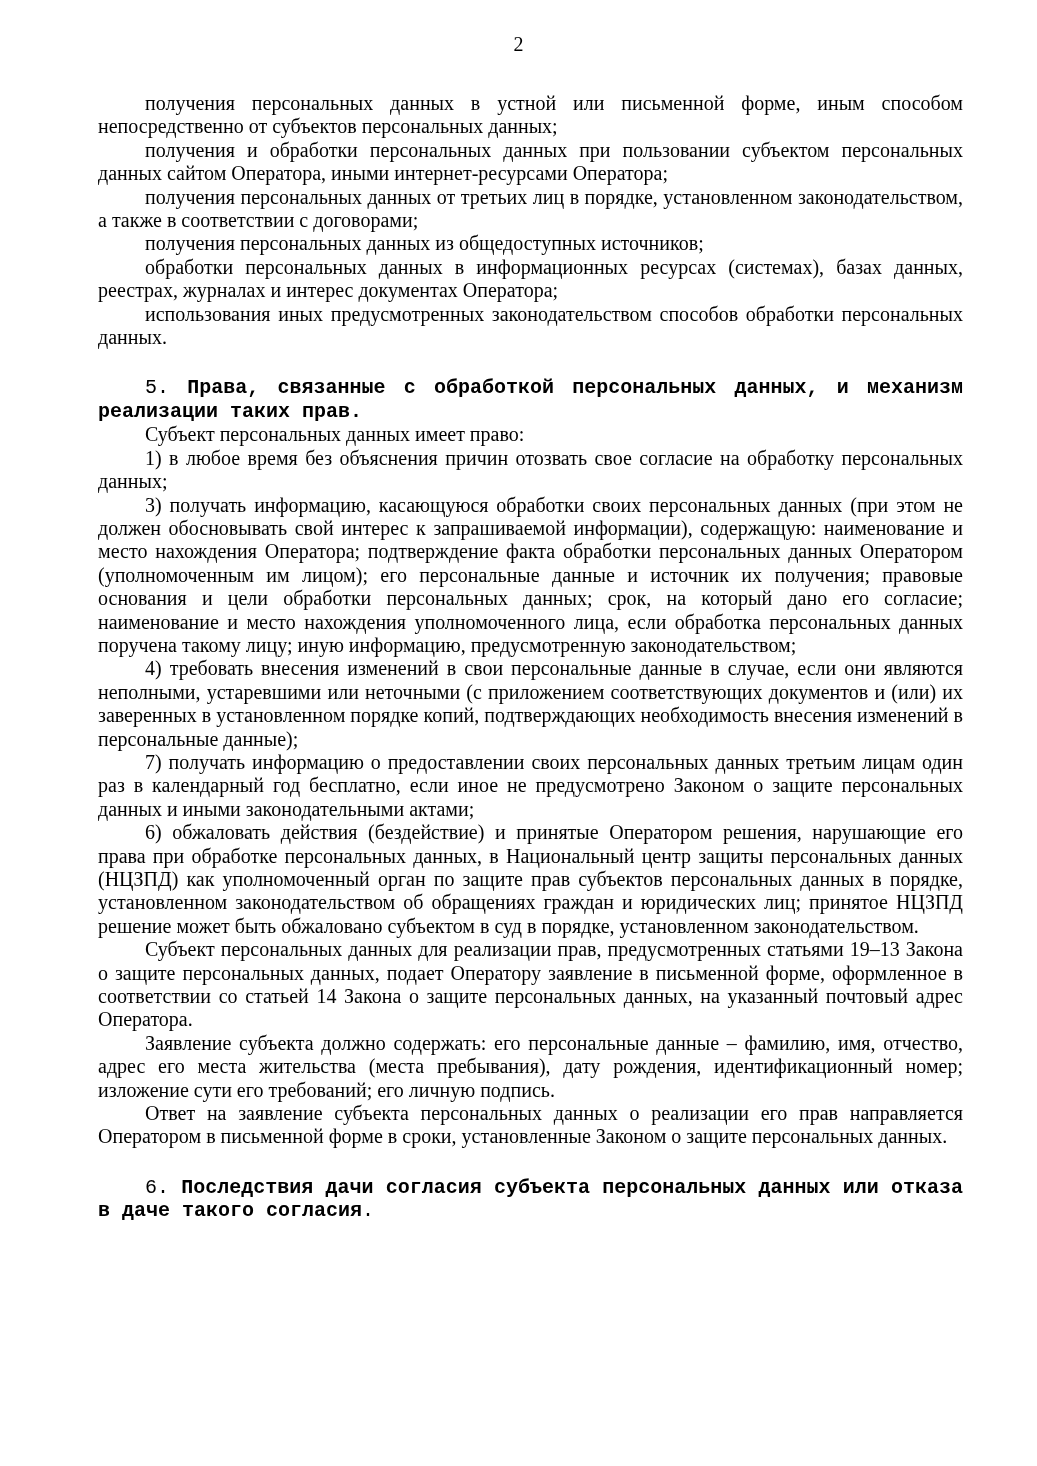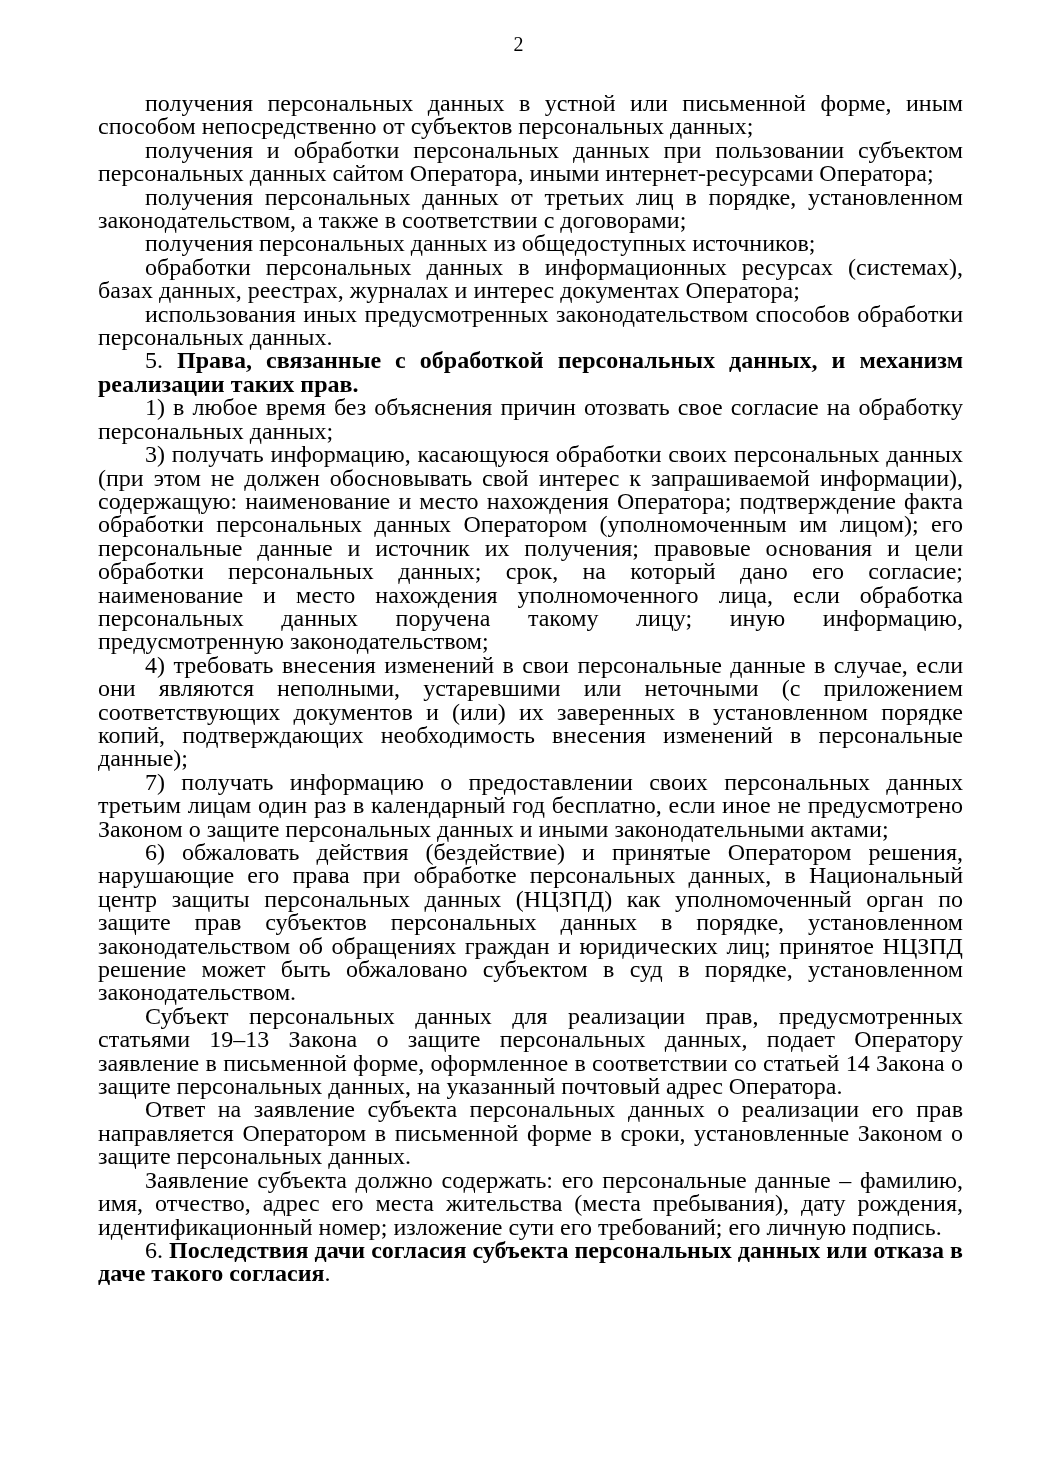--- a/index.html
+++ b/index.html
@@ -14,53 +14,56 @@
     box-sizing: border-box;
   }
   .page-number {
     padding-top: 32px;
     text-align: center;
     font-size: 20px;
     line-height: 24px;
   }
   .content {
     margin: 36px 74px 0 98px;
-    font-size: 24px;
+    font-size: 20px;
     line-height: 23.4px;
     text-align: justify;
   }
   .content p {
     margin: 0;
     padding: 0;
     text-indent: 47px;
   }
   .content p.heading {
+    margin-top: 27px;
     font-weight: bold;
+    font-family: Liberation Mono, monospace;
   }
   .content p.heading .num,
   .content p.heading .tail {
     font-weight: normal;
   }
 </style>
 </head>
 <body>
 
 <div class="page">
   <div class="page-number">2</div>
   <div class="content">
       <p>получения персональных данных в устной или письменной форме, иным способом непосредственно от субъектов персональных данных;</p>
       <p>получения и обработки персональных данных при пользовании субъектом персональных данных сайтом Оператора, иными интернет-ресурсами Оператора;</p>
       <p>получения персональных данных от третьих лиц в порядке, установленном законодательством, а также в соответствии с договорами;</p>
       <p>получения персональных данных из общедоступных источников;</p>
       <p>обработки персональных данных в информационных ресурсах (системах), базах данных, реестрах, журналах и интерес документах Оператора;</p>
       <p>использования иных предусмотренных законодательством способов обработки персональных данных.</p>
       <p class="heading"><span class="num">5. </span><span>Права, связанные с обработкой персональных данных, и механизм реализации таких прав.</span></p>
+      <p>Субъект персональных данных имеет право:</p>
       <p>1) в любое время без объяснения причин отозвать свое согласие на обработку персональных данных;</p>
       <p>3) получать информацию, касающуюся обработки своих персональных данных (при этом не должен обосновывать свой интерес к запрашиваемой информации), содержащую: наименование и место нахождения Оператора; подтверждение факта обработки персональных данных Оператором (уполномоченным им лицом); его персональные данные и источник их получения; правовые основания и цели обработки персональных данных; срок, на который дано его согласие; наименование и место нахождения уполномоченного лица, если обработка персональных данных поручена такому лицу; иную информацию, предусмотренную законодательством;</p>
       <p>4) требовать внесения изменений в свои персональные данные в случае, если они являются неполными, устаревшими или неточными (с приложением соответствующих документов и (или) их заверенных в установленном порядке копий, подтверждающих необходимость внесения изменений в персональные данные);</p>
       <p>7) получать информацию о предоставлении своих персональных данных третьим лицам один раз в календарный год бесплатно, если иное не предусмотрено Законом о защите персональных данных и иными законодательными актами;</p>
       <p>6) обжаловать действия (бездействие) и принятые Оператором решения, нарушающие его права при обработке персональных данных, в Национальный центр защиты персональных данных (НЦЗПД) как уполномоченный орган по защите прав субъектов персональных данных в порядке, установленном законодательством об обращениях граждан и юридических лиц; принятое НЦЗПД решение может быть обжаловано субъектом в суд в порядке, установленном законодательством.</p>
       <p>Субъект персональных данных для реализации прав, предусмотренных статьями 19–13 Закона о защите персональных данных, подает Оператору заявление в письменной форме, оформленное в соответствии со статьей 14 Закона о защите персональных данных, на указанный почтовый адрес Оператора.</p>
+      <p>Заявление субъекта должно содержать: его персональные данные – фамилию, имя, отчество, адрес его места жительства (места пребывания), дату рождения, идентификационный номер; изложение сути его требований; его личную подпись.</p>
       <p>Ответ на заявление субъекта персональных данных о реализации его прав направляется Оператором в письменной форме в сроки, установленные Законом о защите персональных данных.</p>
-      <p>Заявление субъекта должно содержать: его персональные данные – фамилию, имя, отчество, адрес его места жительства (места пребывания), дату рождения, идентификационный номер; изложение сути его требований; его личную подпись.</p>
       <p class="heading"><span class="num">6. </span><span>Последствия дачи согласия субъекта персональных данных или отказа в даче такого согласия</span><span class="tail">.</span></p>
     </div>
 </div>
 
 </body></html>

